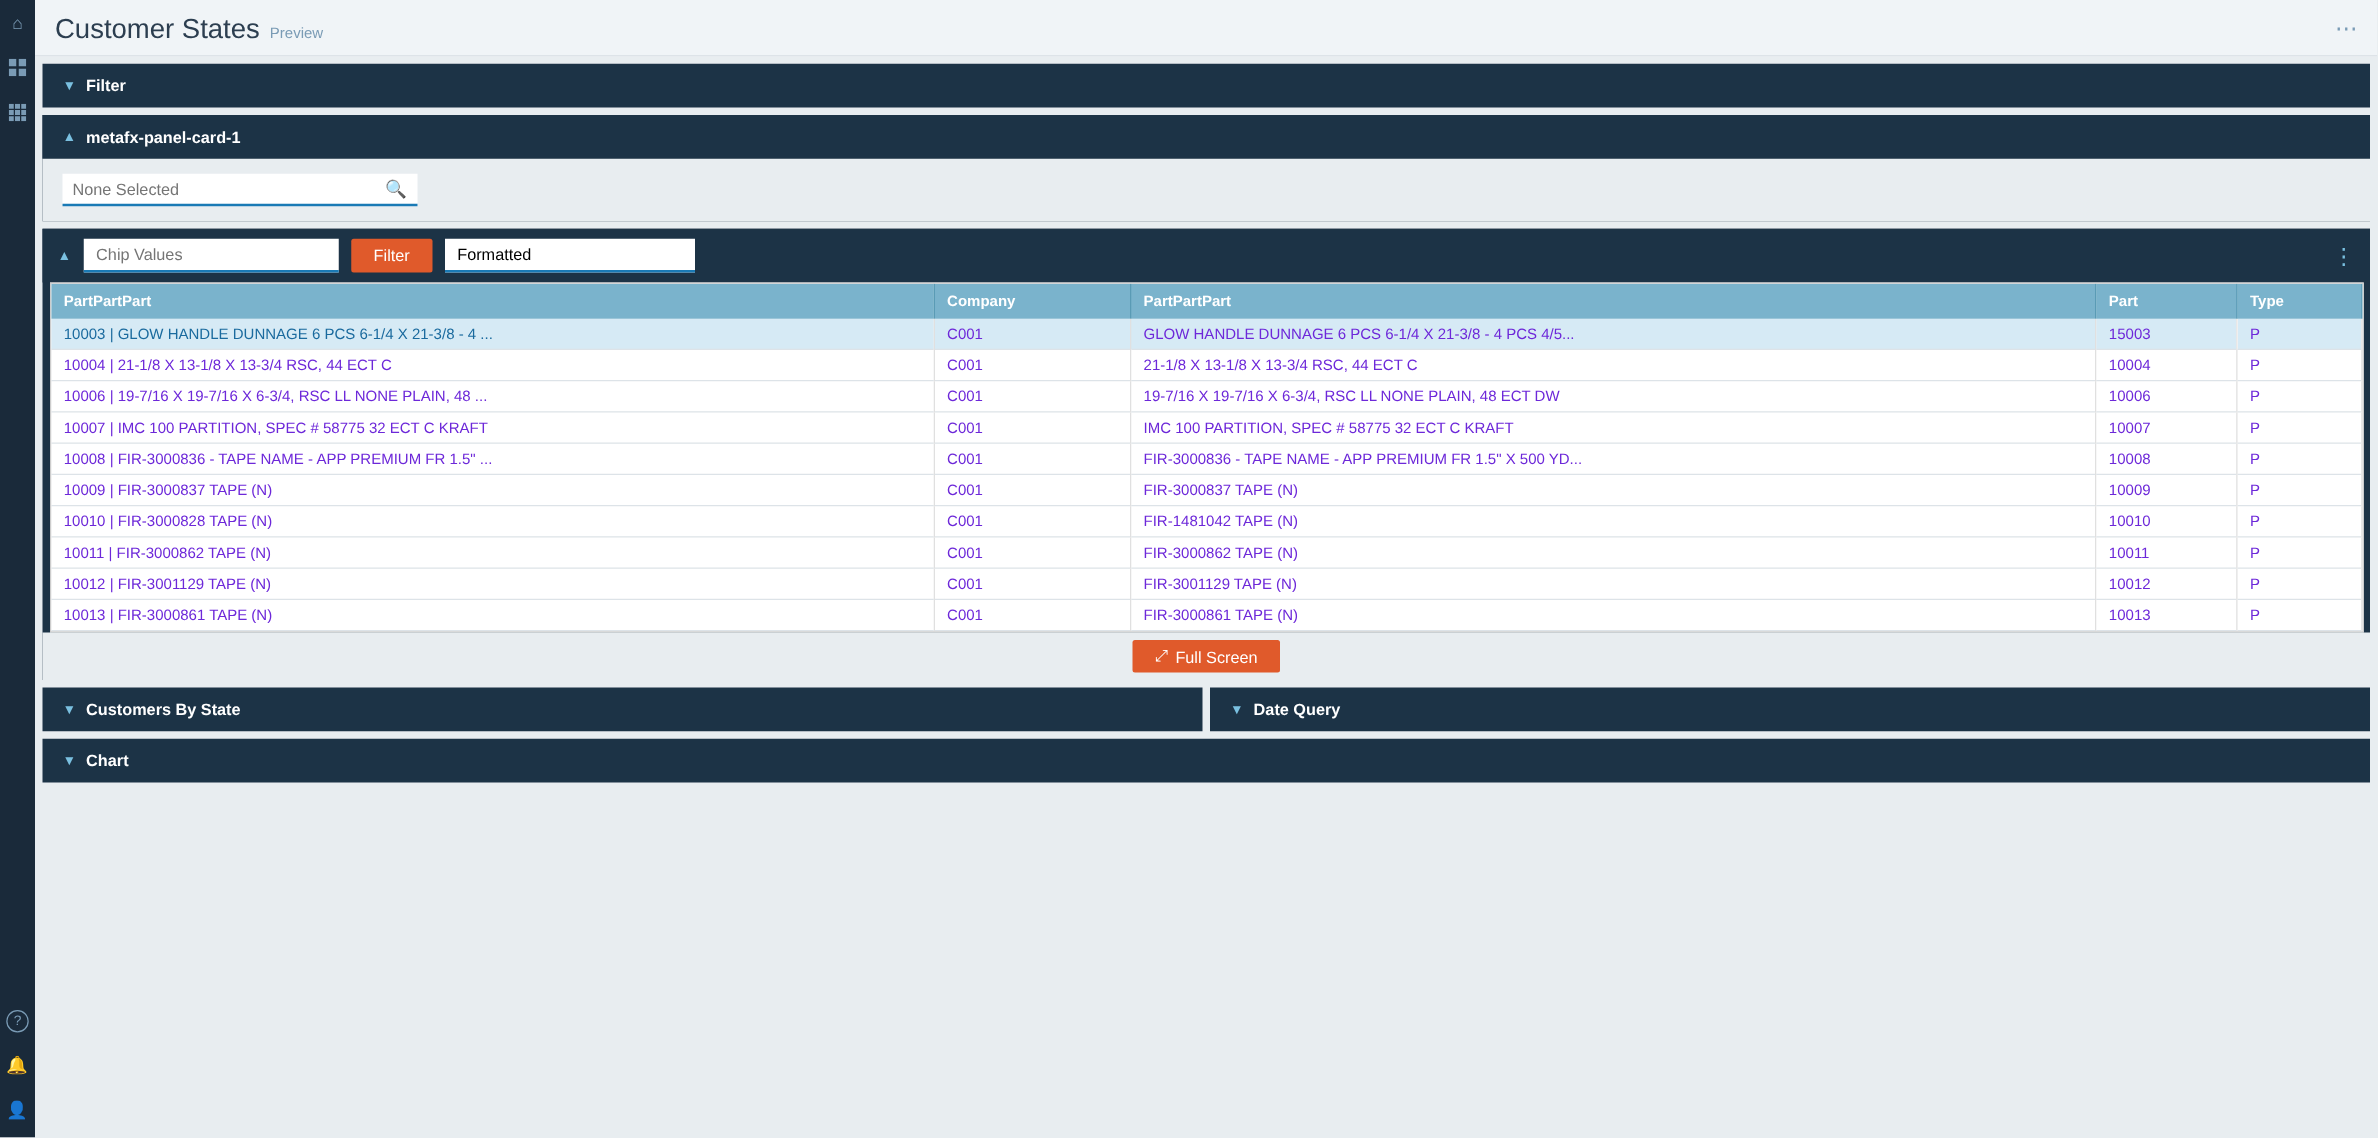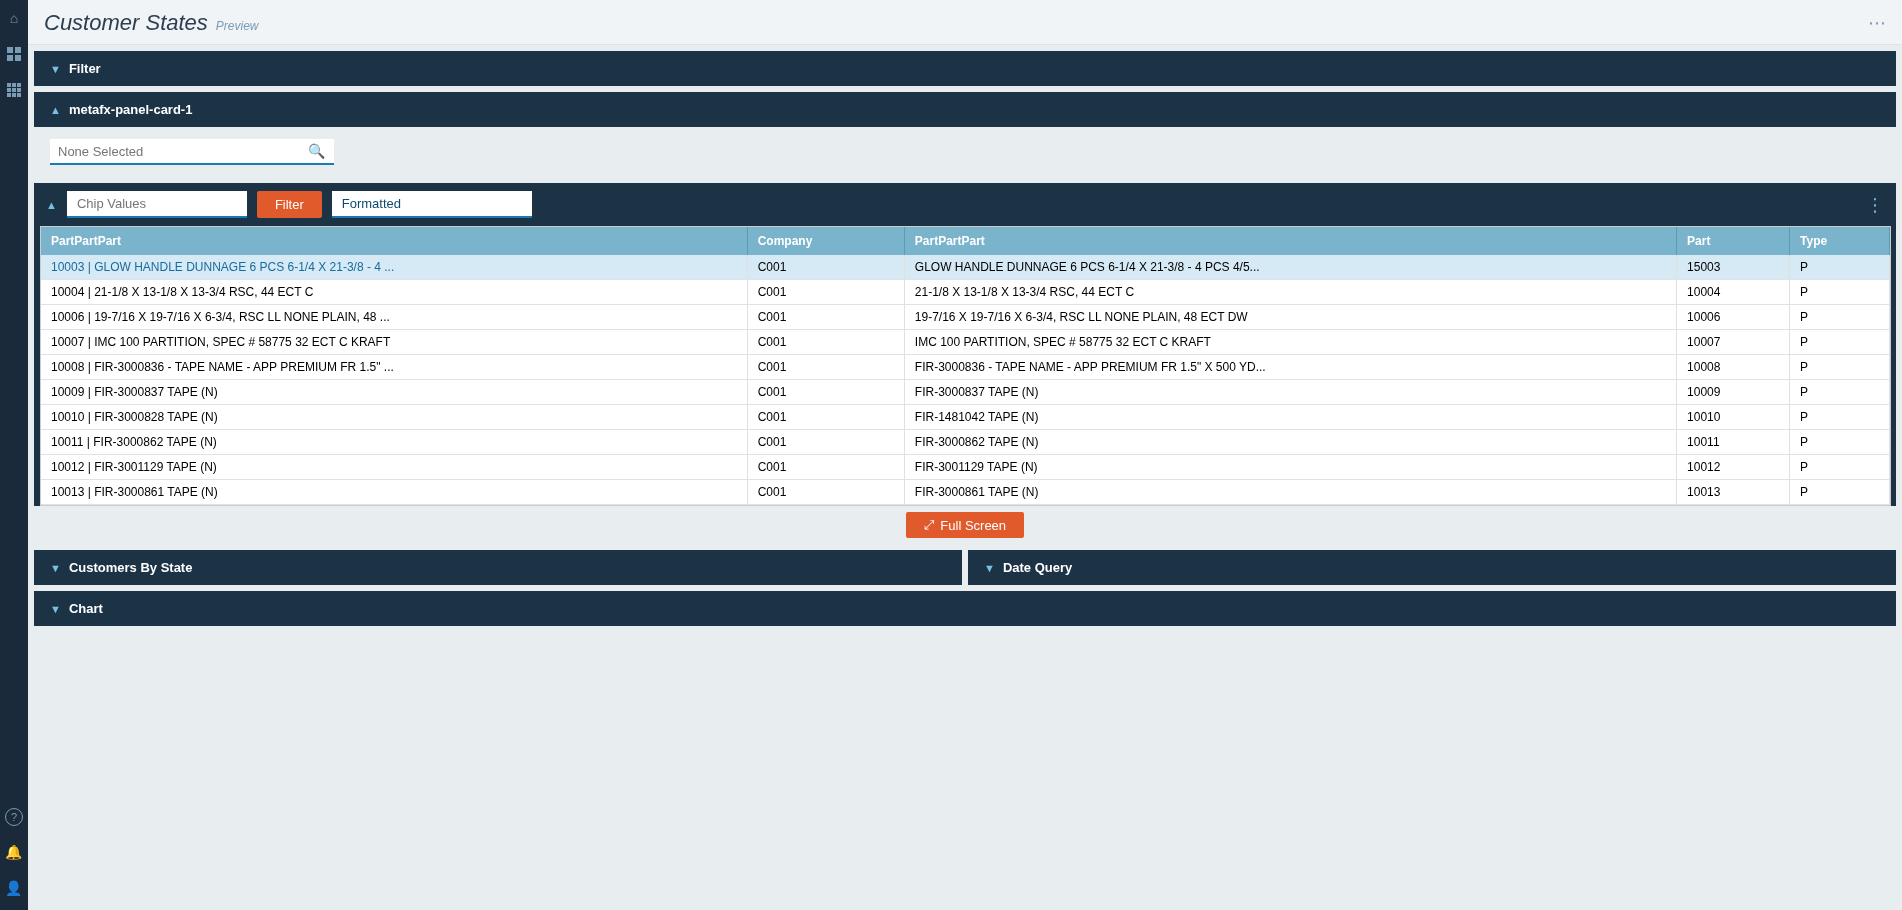--- a/index.html
+++ b/index.html
@@ -47,21 +47,20 @@
       padding: 10px 16px 8px 16px;
       display: flex;
       align-items: center;
       justify-content: space-between;
       border-bottom: 1px solid #dde3e8;
     }
     .top-header-title {
       display: flex;
       align-items: baseline;
       gap: 8px;
-      font-style: italic;
     }
     .top-header-title h1 {
       font-size: 22px;
       font-weight: 400;
       color: #2c3e50;
     }
     .preview-badge {
       font-size: 12px;
       color: #7a9bb5;
     }
@@ -141,39 +140,39 @@
       font-size: 11px;
       cursor: pointer;
     }
     .chip-values-input {
       background: #fff;
       border: none;
       border-bottom: 2px solid #1a7ab5;
       padding: 5px 10px;
       font-size: 13px;
       color: #666;
-      width: 180px;
+      width: 204px;
       outline: none;
     }
     .filter-btn {
       background: #e05a2b;
       color: #fff;
       border: none;
       padding: 6px 18px;
       font-size: 13px;
       cursor: pointer;
       border-radius: 2px;
     }
     .formatted-input {
       background: #fff;
       border: none;
       border-bottom: 2px solid #1a7ab5;
       padding: 5px 10px;
       font-size: 13px;
-      color: #0c4a6e;
+      color: #000000;
       width: 200px;
       outline: none;
     }
     .data-panel-dots {
       margin-left: auto;
       color: #7ac0e0;
       font-size: 18px;
       cursor: pointer;
     }
 
@@ -210,21 +209,21 @@
     tbody tr:first-child td {
       font-weight: 500;
     }
     tbody td {
       padding: 5px 10px;
       border-right: 1px solid #e0e0e0;
       white-space: nowrap;
       overflow: hidden;
       max-width: 380px;
       text-overflow: ellipsis;
-      color: #000000;
+      color: #6d28d9;
     }
     .td-part { max-width: 340px; }
     .td-desc { max-width: 400px; }
 
     
     .fullscreen-wrap {
       display: flex;
       justify-content: center;
       padding: 6px 0;
       background: #e8edf0;

